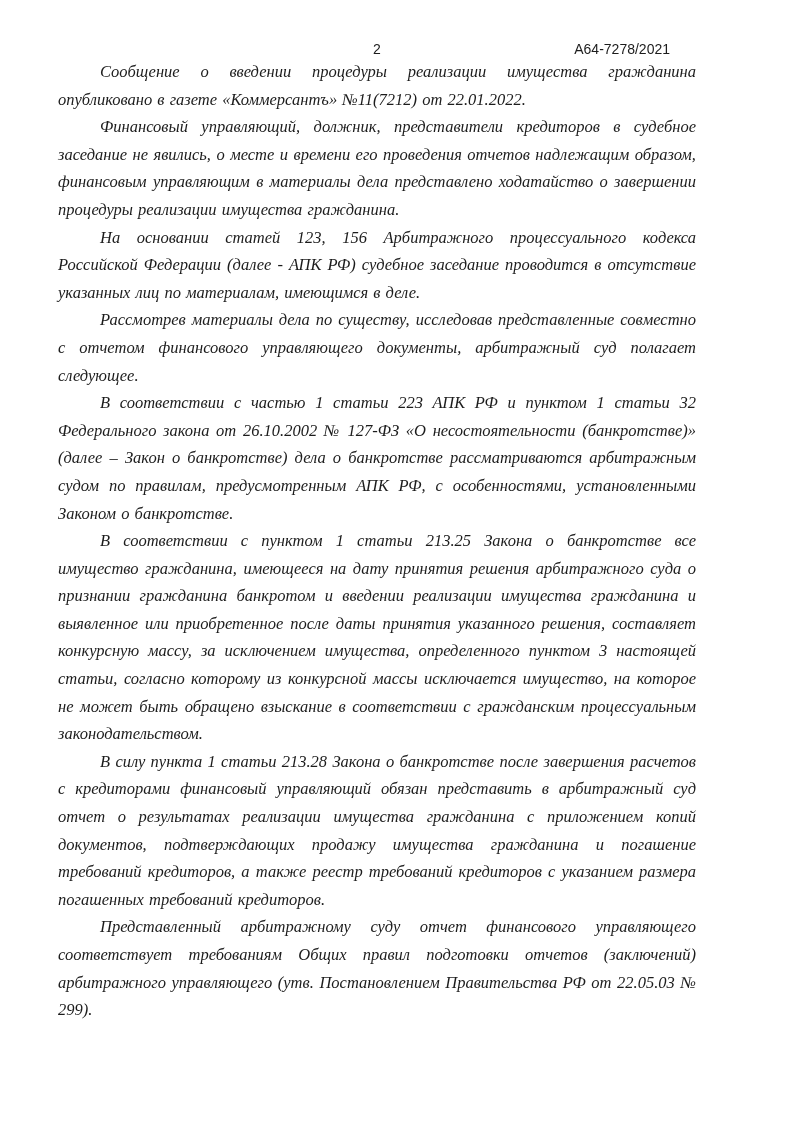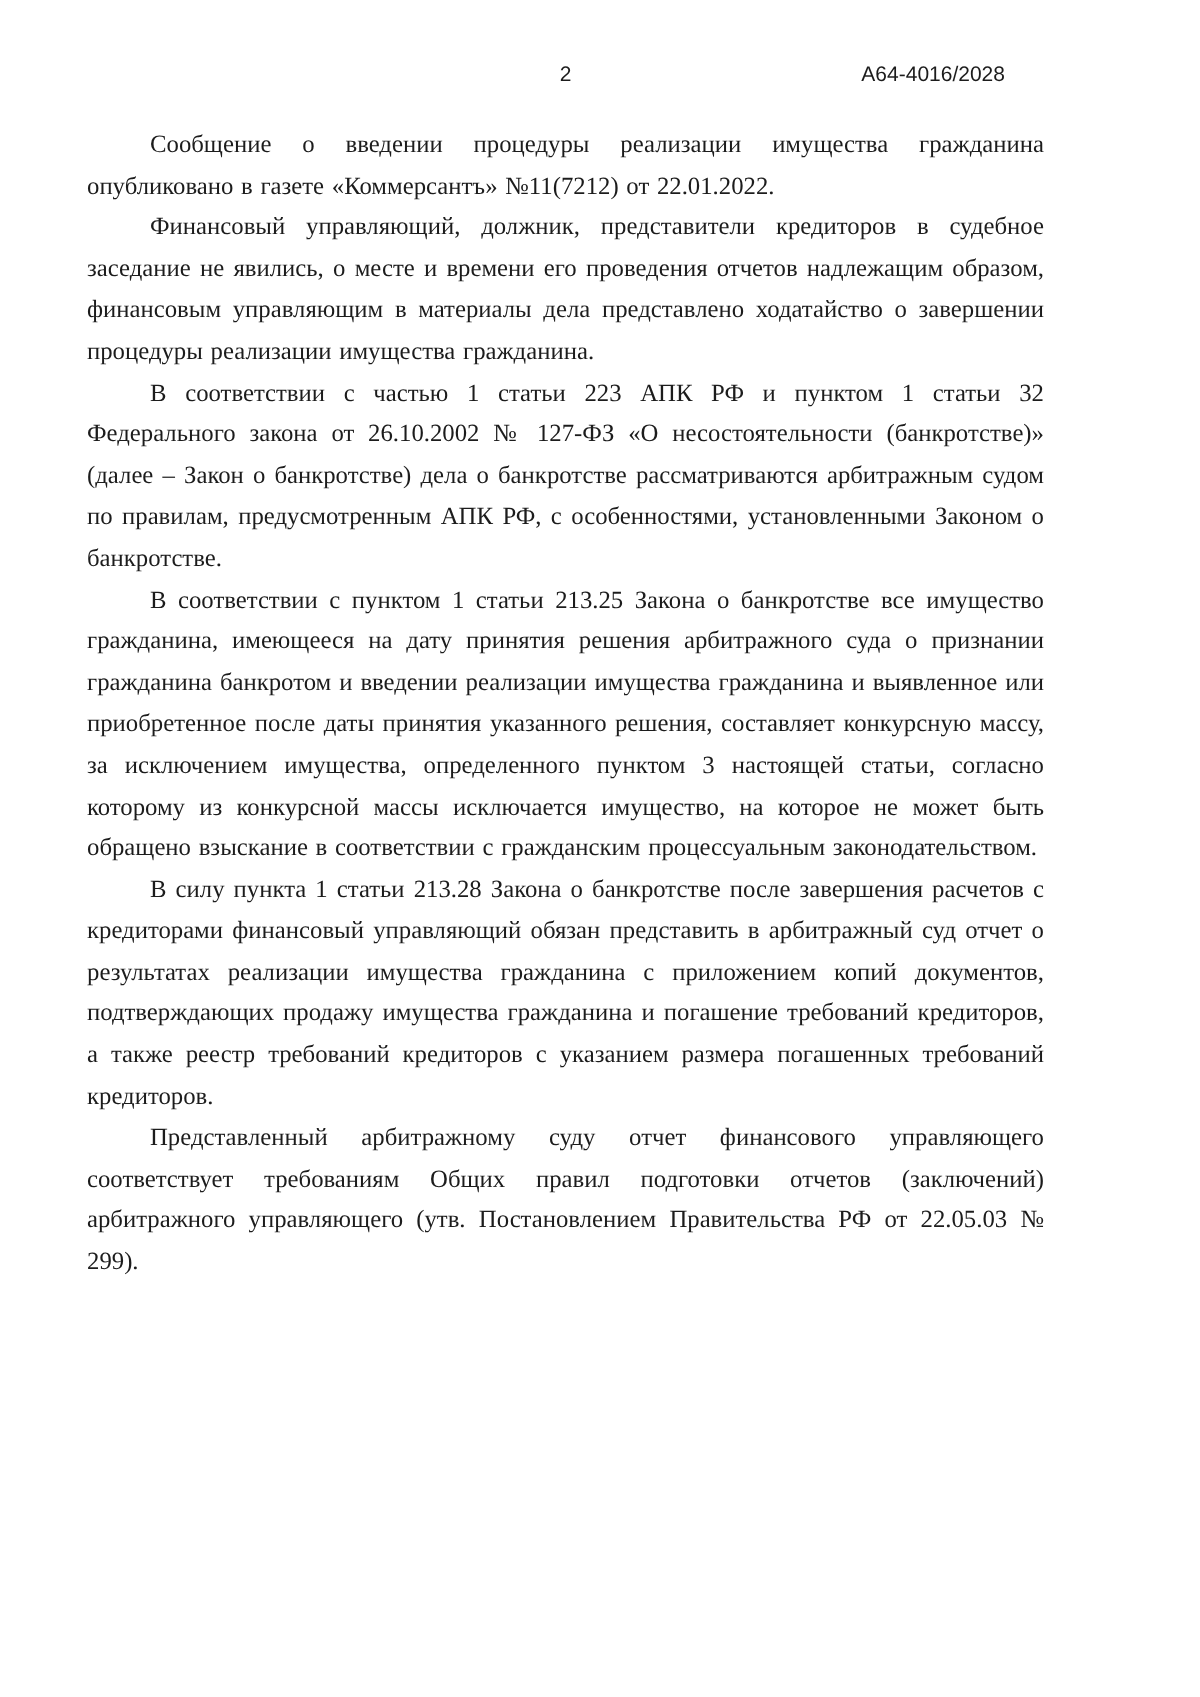--- a/index.html
+++ b/index.html
@@ -34,45 +34,48 @@
     display: block;
     text-align: center;
   }
   .case-number {
     position: absolute;
     top: 0;
     right: 26px;
     white-space: nowrap;
   }
   .doc-body {
-    margin-top: 24px;
+    margin-top: 0;
+    font-style: italic;
   }
   .para {
     margin: 0;
     font-size: 16.5px;
     line-height: 27.6px;
     text-align: justify;
     text-indent: 42px;
     word-spacing: 1px;
   }
 </style>
 </head>
 <body>
 
 <div class="page">
   <div class="content">
 
     <div class="doc-header">
       <span class="page-number">2</span>
-      <span class="case-number">А64-4016/2028</span>
+      <span class="case-number">А64-7278/2021</span>
     </div>
 
     <div class="doc-body">
       <p class="para">Сообщение о введении процедуры реализации имущества гражданина опубликовано в газете «Коммерсантъ» №11(7212) от 22.01.2022.</p>
       <p class="para">Финансовый управляющий, должник, представители кредиторов в судебное заседание не явились, о месте и времени его проведения отчетов надлежащим образом, финансовым управляющим в материалы дела представлено ходатайство о завершении процедуры реализации имущества гражданина.</p>
+      <p class="para">На основании статей 123, 156 Арбитражного процессуального кодекса Российской Федерации (далее - АПК РФ) судебное заседание проводится в отсутствие указанных лиц по материалам, имеющимся в деле.</p>
+      <p class="para">Рассмотрев материалы дела по существу, исследовав представленные совместно с отчетом финансового управляющего документы, арбитражный суд полагает следующее.</p>
       <p class="para">В соответствии с частью 1 статьи 223 АПК РФ и пунктом 1 статьи 32 Федерального закона от 26.10.2002 № 127-ФЗ «О несостоятельности (банкротстве)» (далее – Закон о банкротстве) дела о банкротстве рассматриваются арбитражным судом по правилам, предусмотренным АПК РФ, с особенностями, установленными Законом о банкротстве.</p>
       <p class="para">В соответствии с пунктом 1 статьи 213.25 Закона о банкротстве все имущество гражданина, имеющееся на дату принятия решения арбитражного суда о признании гражданина банкротом и введении реализации имущества гражданина и выявленное или приобретенное после даты принятия указанного решения, составляет конкурсную массу, за исключением имущества, определенного пунктом 3 настоящей статьи, согласно которому из конкурсной массы исключается имущество, на которое не может быть обращено взыскание в соответствии с гражданским процессуальным законодательством.</p>
       <p class="para">В силу пункта 1 статьи 213.28 Закона о банкротстве после завершения расчетов с кредиторами финансовый управляющий обязан представить в арбитражный суд отчет о результатах реализации имущества гражданина с приложением копий документов, подтверждающих продажу имущества гражданина и погашение требований кредиторов, а также реестр требований кредиторов с указанием размера погашенных требований кредиторов.</p>
       <p class="para">Представленный арбитражному суду отчет финансового управляющего соответствует требованиям Общих правил подготовки отчетов (заключений) арбитражного управляющего (утв. Постановлением Правительства РФ от 22.05.03 № 299).</p>
     </div>
 
   </div>
 </div>
 
 </body></html>

